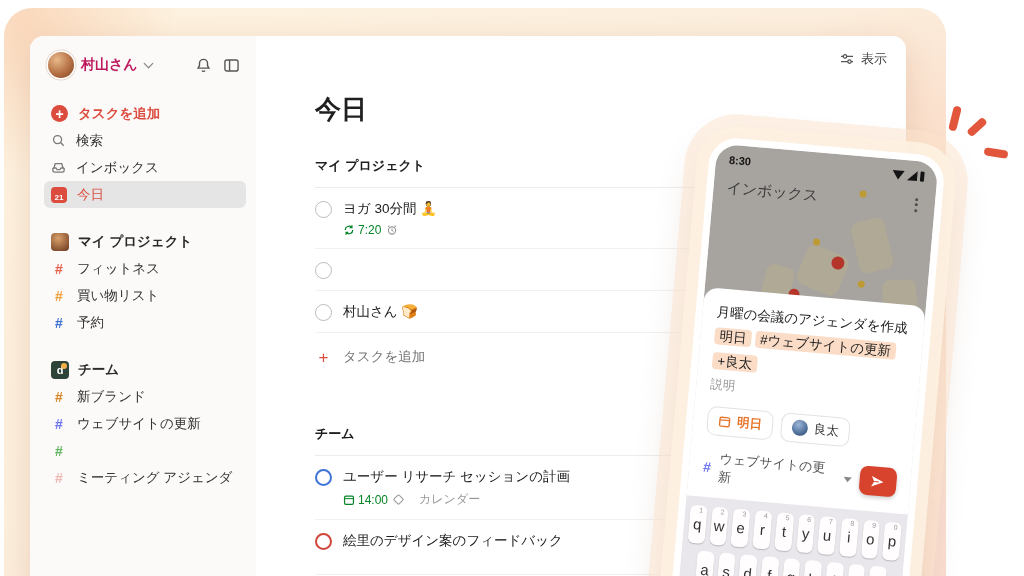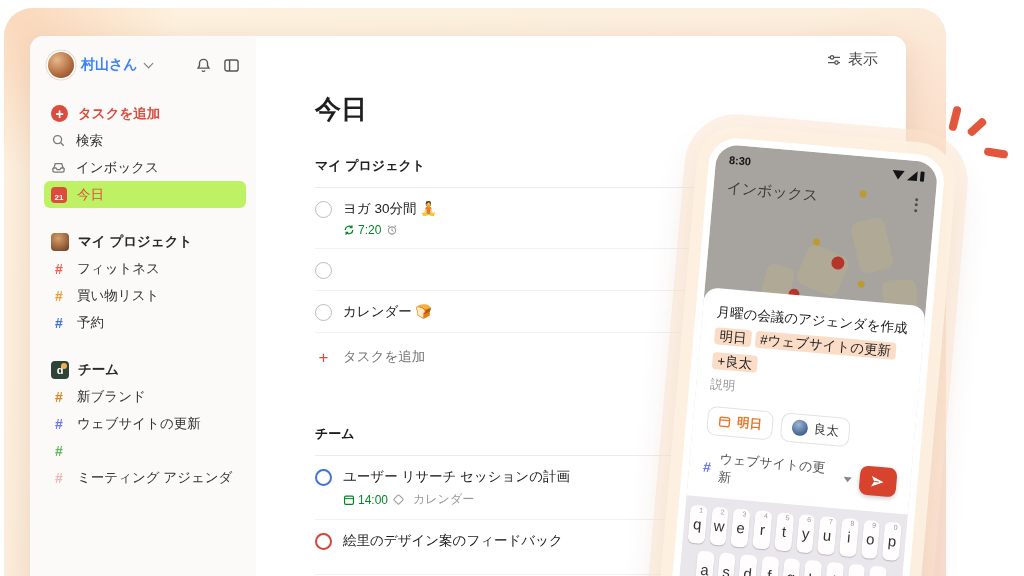--- a/index.html
+++ b/index.html
@@ -12,49 +12,49 @@
       radial-gradient(circle at 2% 2%, rgba(248,196,160,.55), transparent 14%),
       radial-gradient(circle at 98% 30%, rgba(248,205,180,.5), transparent 20%),
       linear-gradient(150deg,#fdf2df 0%,#fceedd 45%,#fbe4d4 78%,#f9dcd0 100%);}
 
   
   #window{position:absolute;left:30px;top:36px;width:876px;height:560px;border-radius:14px;
     background:#fff;display:flex;overflow:hidden;box-shadow:0 8px 30px rgba(160,90,50,.18);}
   #sidebar{width:226px;flex-shrink:0;background:#fcfaf8;padding:14px 10px 0 14px;}
   .user-row{display:flex;align-items:center;gap:7px;padding:2px 4px;}
   .avatar{width:26px;height:26px;border-radius:50%;background:radial-gradient(circle at 35% 30%,#e8b98a,#b06a3e 60%,#7c4526);box-shadow:0 0 0 1.5px #fff,0 0 0 2.5px #e9d9cf;}
-  .user-name{font-size:14px;font-weight:bold;color:#3b82f6;}
+  .user-name{font-size:14px;font-weight:bold;color:#be185d;}
   .chev{width:7px;height:7px;border-right:1.5px solid #777;border-bottom:1.5px solid #777;transform:rotate(45deg);margin-top:-3px;}
   .spacer{flex:1;}
   .top-ico{color:#555;display:flex;align-items:center;padding:2px;}
   .menu{margin-top:20px;}
   .m-item{height:27px;display:flex;align-items:center;gap:10px;padding:0 7px;border-radius:6px;font-size:13.5px;color:#333;}
   .m-item.add{color:#dc4c3e;font-weight:bold;}
-  .m-item.sel{background:#bef264;color:#dc4c3e;}
+  .m-item.sel{background:#e5e5e5;color:#dc4c3e;}
   .plus-circle{width:17px;height:17px;border-radius:50%;background:#dc4c3e;color:#fff;display:flex;align-items:center;justify-content:center;font-size:14px;font-weight:bold;line-height:1;}
   .cal-today{width:16px;height:16px;border-radius:4px;background:#dc4c3e;color:#fff;font-size:8px;font-weight:bold;display:flex;align-items:flex-end;justify-content:center;padding-bottom:1px;}
   .g-ico{color:#7a7a7a;display:flex;align-items:center;}
   .sec-head{margin-top:20px;height:27px;display:flex;align-items:center;gap:9px;padding:0 7px;font-size:13.5px;font-weight:bold;color:#2a2a2a;}
   .thumb{width:18px;height:18px;border-radius:4px;background:radial-gradient(circle at 40% 30%,#d9a06b,#8a5633 70%,#5e3620);}
   .team-logo{width:18px;height:18px;border-radius:4px;background:#2e4438;position:relative;color:#fff;font-size:11px;font-weight:bold;display:flex;align-items:center;justify-content:center;}
   .team-logo:after{content:"";position:absolute;right:2px;top:2px;width:6px;height:6px;border-radius:50%;background:#f1b04c;}
   .hash{width:16px;text-align:center;font-size:14px;font-weight:bold;}
 
   #main{flex:1;position:relative;padding:34px 26px 0 59px;background:#fff;}
-  .view-btn{position:absolute;top:14px;right:28px;display:flex;align-items:center;gap:6px;font-size:15px;color:#444;}
+  .view-btn{position:absolute;top:14px;right:19px;display:flex;align-items:center;gap:6px;font-size:13px;color:#444;}
   .page-title{font-size:26px;font-weight:bold;color:#1f1f1f;margin-top:22px;}
   .grp-head{margin-top:30px;font-size:13px;font-weight:bold;color:#1f1f1f;padding-bottom:12px;border-bottom:1px solid #ececec;}
   .task{display:flex;gap:11px;padding:12px 0 11px;border-bottom:1px solid #f1f1f1;}
   .cbx{width:17px;height:17px;border-radius:50%;border:1.5px solid #bcbcbc;flex-shrink:0;margin-top:1px;}
   .cbx.blue{border:2.5px solid #4073d6;}
   .cbx.red{border:2.5px solid #d1453b;}
   .t-title{font-size:13.5px;color:#202020;}
   .t-meta{margin-top:5px;display:flex;align-items:center;gap:5px;font-size:12px;}
   .grn{color:#058527;display:flex;align-items:center;gap:3px;}
-  .gry{color:#999;display:flex;align-items:center;gap:9px;}
+  .gry{color:#999;display:flex;align-items:center;gap:15px;}
   .add-row{display:flex;align-items:center;gap:11px;padding:15px 0;font-size:13.5px;color:#757575;}
   .add-plus{color:#dc4c3e;font-size:17px;width:17px;text-align:center;line-height:1;}
   .gap-lg{height:14px;}
 
   
   #phone{position:absolute;left:711px;top:136px;width:236px;height:560px;border-radius:28px;
     background:#fff;padding:7px;transform:rotate(5deg);transform-origin:0 0;
     box-shadow:0 0 0 12px rgba(253,240,224,.95),0 0 0 24px rgba(251,227,206,.55),0 18px 45px rgba(120,60,30,.28);}
   #screen{height:100%;border-radius:22px;overflow:hidden;display:flex;flex-direction:column;background:#eae7ec;}
   #scrim{height:158px;background:#a7a49f;position:relative;flex-shrink:0;overflow:hidden;}
@@ -232,21 +232,21 @@
         </div>
       </div>
 
       <div class="task">
         <span class="cbx"></span>
       </div>
 
       <div class="task">
         <span class="cbx"></span>
         <div>
-          <div class="t-title">カレンダー 🍞</div>
+          <div class="t-title">村山さん 🍞</div>
         </div>
       </div>
 
       <div class="add-row">
         <span class="add-plus">+</span>
         <span>タスクを追加</span>
       </div>
 
       <div class="gap-lg"></div>
       <div class="grp-head">チーム</div>

